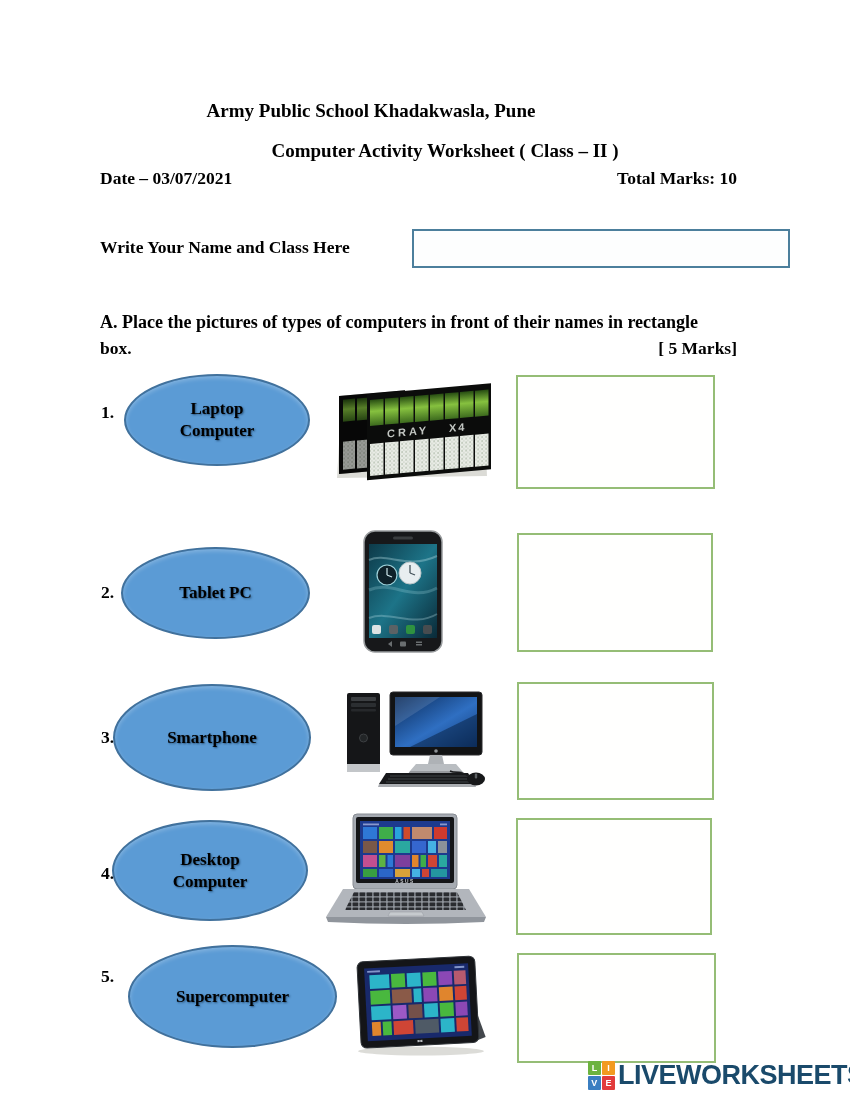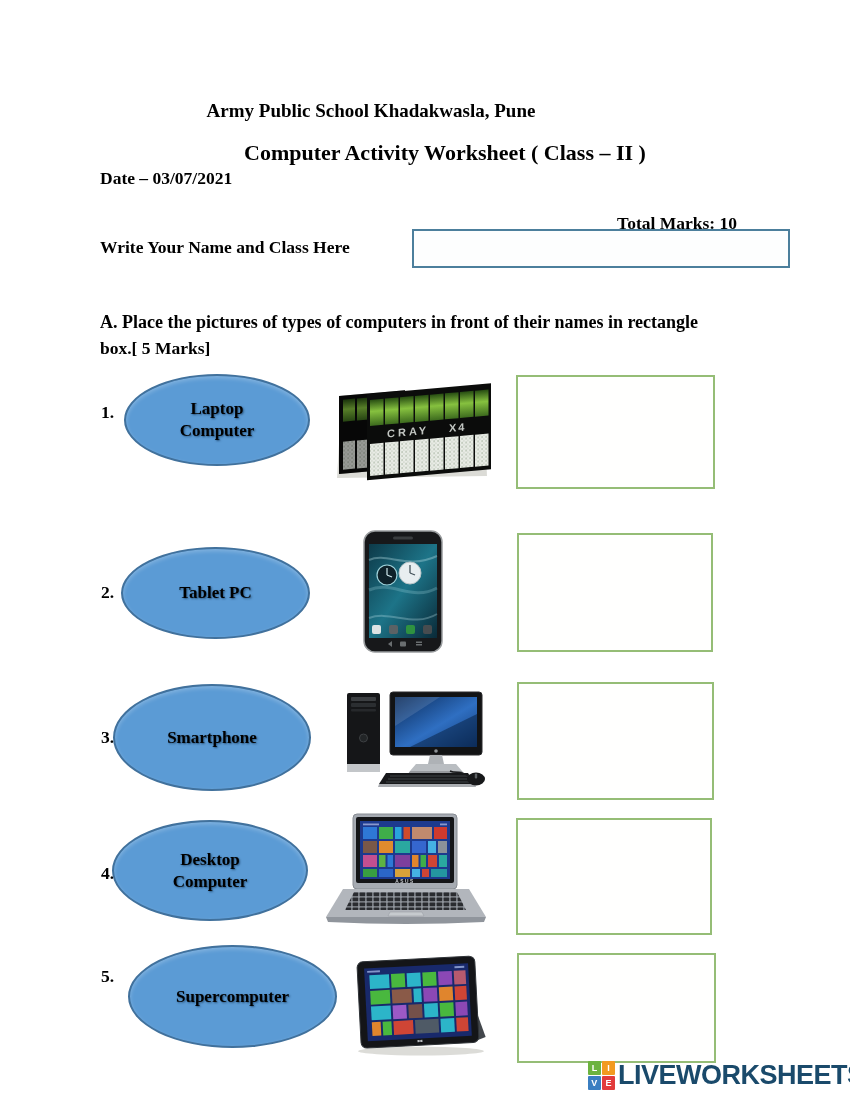--- a/index.html
+++ b/index.html
@@ -3,33 +3,33 @@
 <meta charset="utf-8">
 <style>
   * { margin:0; padding:0; box-sizing:border-box; }
   html,body { background:#ffffff; }
   body { width:850px; height:1097px; font-family:"Liberation Serif", serif; color:#000; }
   .page { position:relative; width:850px; height:1097px; overflow:hidden; background:#fff; }
 
   .title { position:absolute; top:100px; left:0; width:742px; text-align:center;
            font-size:19px; font-weight:bold; }
   .subtitle { position:absolute; top:140px; left:0; width:850px; text-align:center;
-              font-size:22px; font-weight:bold;padding-left:40px; }
+              font-size:19px; font-weight:bold;padding-left:40px; }
   .date { position:absolute; top:168px; left:100px; font-size:17.5px; font-weight:bold; }
-  .marks-total { position:absolute; top:168px; right:113px; font-size:17.5px; font-weight:bold;margin-top:45px; }
+  .marks-total { position:absolute; top:168px; right:113px; font-size:17.5px; font-weight:bold; }
 
   .name-label { position:absolute; top:237px; left:100px; font-size:17.5px; font-weight:bold;text-align:center; }
   .name-input { position:absolute; top:229px; left:412px; width:378px; height:39px;
                 border:2px solid #4c7f9c; background:#fdfefe; font-family:"Liberation Serif", serif;
                 font-size:17px; padding:0 8px; outline:none; }
 
   .instr1 { position:absolute; top:312px; left:100px; width:660px;
             font-size:18px; font-weight:bold; }
   .instr2row { position:absolute; top:338px; left:100px; width:637px;
-               display:flex; 
+               display:flex; justify-content:space-between;
                font-size:17.5px; font-weight:bold; }
 
   .num { position:absolute; left:101px; font-size:17.5px; font-weight:bold; }
   .n1{top:402px}.n2{top:582px}.n3{top:727px}.n4{top:863px}.n5{top:966px}
 
   .ellipse { position:absolute; border-radius:50%;
              background:#5b9bd5; border:2px solid #41719c;
              display:flex; align-items:center; justify-content:center;
              box-shadow:inset 0 2px 4px rgba(255,255,255,.25); }
   .elabel { display:block; width:72%; text-align:center; color:#000000;

